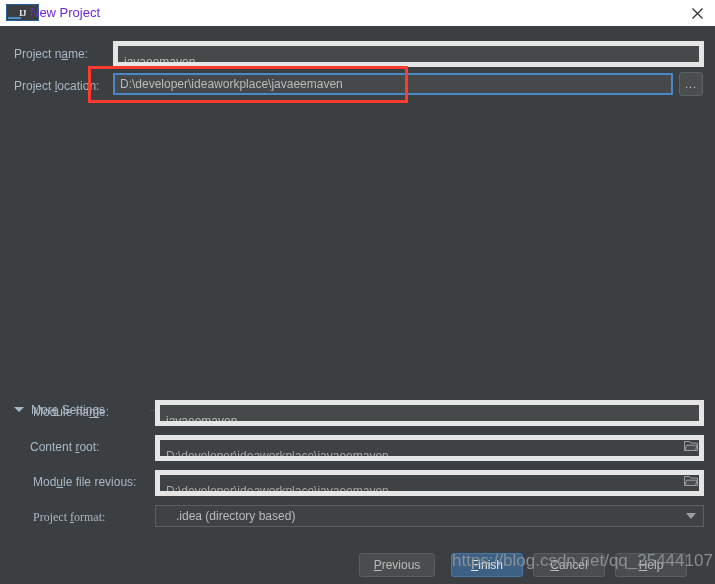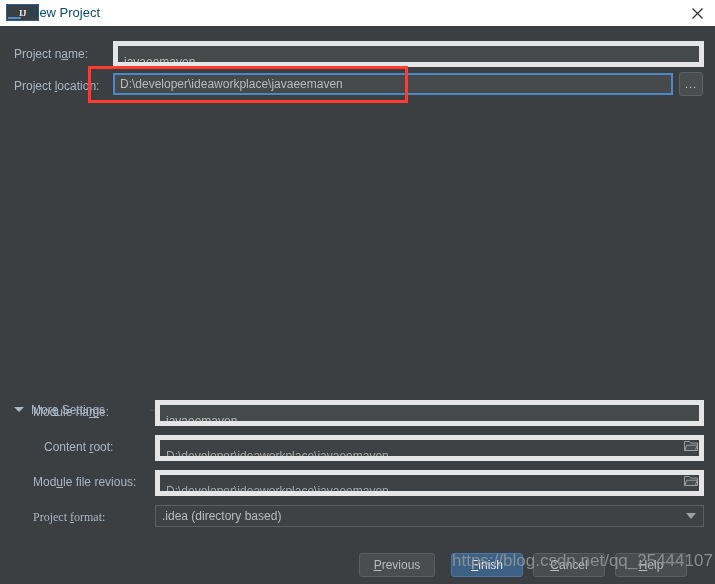--- a/index.html
+++ b/index.html
@@ -25,21 +25,21 @@
     display:flex;align-items:center;justify-content:center;
     font-size:9px;font-weight:bold;color:#e8e8e8;
     letter-spacing:-0.5px;
     font-family:"Liberation Serif", serif;
   }
   .title-icon .bar{
     position:absolute;left:1px;bottom:1px;width:13px;height:2px;background:#4f8cc9;
   }
   .title-text{
     position:absolute;left:30px;top:5px;
-    font-size:13px;color:#0c4a6e;
+    font-size:13px;color:#6d28d9;
     font-family:"Liberation Sans", sans-serif;
   }
   .close-btn{
     position:absolute;right:8px;top:4px;width:20px;height:18px;
     display:flex;align-items:center;justify-content:center;
     color:#3a3a3a;font-size:15px;line-height:1;cursor:default;
   }
 
   
   .panel{
@@ -123,21 +123,21 @@
   }
 
   
   .combo{
     position:absolute;
     box-sizing:border-box;
     background:#3f4244;
     border:1px solid #5e6060;
     color:#bbbbbb;
     font-size:12px;
-    padding:2px 6px;
+    padding:2px 20px;
     line-height:17px;
     height:22px;
     white-space:nowrap;
     overflow:hidden;
   }
   .combo-arrow{
     position:absolute;
     width:0;height:0;
     border-left:5px solid transparent;
     border-right:5px solid transparent;
@@ -207,21 +207,21 @@
 
     <div class="more-settings">
       <div class="ms-arrow"></div>
       <div class="ms-label"><span>Mor</span><u>e</u><span> Settings</span></div>
       <div class="ms-line"></div>
     </div>
 
     <div class="lbl" style="left:33px;top:379px;"><span>Module na</span><u>m</u><span>e:</span></div>
     <div class="field" style="left:155px;top:374px;width:549px;">javaeemaven</div>
 
-    <div class="lbl" style="left:44px;top:414px;"><span>Content </span><u>r</u><span>oot:</span></div>
+    <div class="lbl" style="left:30px;top:414px;"><span>Content </span><u>r</u><span>oot:</span></div>
     <div class="field readonly" style="left:155px;top:409px;width:549px;">D:\developer\ideaworkplace\javaeemaven</div>
     <div class="field-folder" style="left:681px;top:410px;">
       <svg width="14" height="12" viewBox="0 0 14 12" aria-hidden="true">
         <path d="M0.5 1.5 h5 l1.3 1.6 h6.7 v7.4 h-13 z" fill="none" stroke="#9aa0a2" stroke-width="1"></path>
         <path d="M2.6 5.2 h10.6 l-1.8 5.3 h-10.6 z" fill="#4a4d4e" stroke="#9aa0a2" stroke-width="1"></path>
       </svg>
     </div>
 
     <div class="lbl" style="left:33px;top:449px;"><span>Mod</span><u>u</u><span>le file revious:</span></div>
     <div class="field readonly" style="left:155px;top:444px;width:549px;">D:\developer\ideaworkplace\javaeemaven</div>

